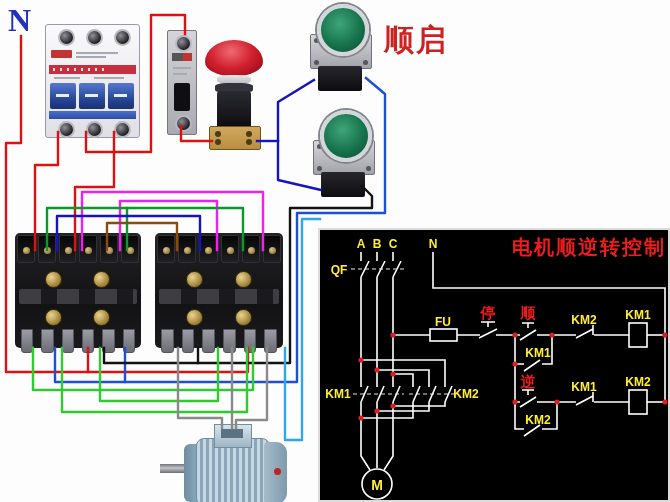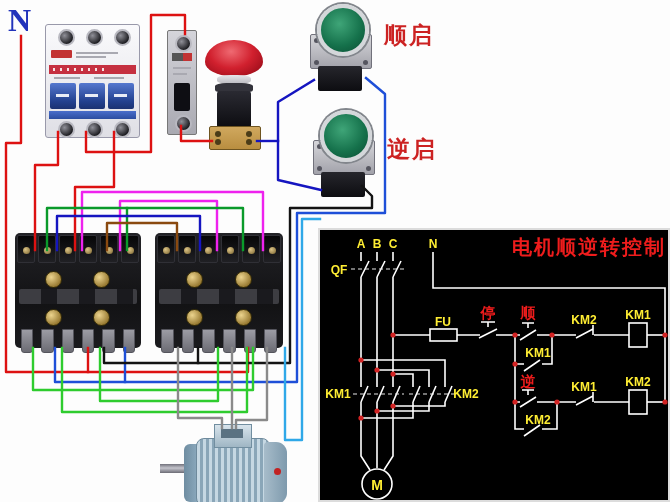--- a/index.html
+++ b/index.html
@@ -1,21 +1,21 @@
 <!DOCTYPE html>
 <html><head>
 <meta charset="utf-8">
 <style>
   html,body{margin:0;padding:0;background:#ffffff;font-family:"Liberation Sans",sans-serif;}
   #stage{position:relative;width:670px;height:502px;background:#fdfdfd;overflow:hidden;}
   .abs{position:absolute;}
   
   .lbl-n{left:8px;top:2px;font-size:32px;font-weight:bold;color:#2233bb;font-family:"Liberation Serif",serif;}
   .lbl-stop{left:203px;top:4px;font-size:27px;font-weight:bold;color:#cc2222;letter-spacing:3px;}
-  .lbl-fwd{left:384px;top:20px;font-size:23px;font-weight:bold;color:#cc2222;letter-spacing:2px;}
+  .lbl-fwd{left:384px;top:20px;font-size:30px;font-weight:bold;color:#cc2222;letter-spacing:2px;}
   .lbl-rev{left:387px;top:134px;font-size:23px;font-weight:bold;color:#cc2222;letter-spacing:2px;}
   .txt{z-index:4;}
   
   #wires{left:0;top:0;z-index:3;pointer-events:none;}
   #wires polyline{fill:none;stroke-width:2.4px;stroke-linejoin:round;stroke-linecap:square;}
   
   .mcb{left:45px;top:24px;width:93px;height:112px;background:linear-gradient(180deg,#fafafc,#dfdfe5);border:1px solid #99a;border-radius:3px;z-index:2;}
   .screw{position:absolute;width:13px;height:13px;border-radius:50%;background:radial-gradient(circle at 35% 35%,#909098,#17171b 75%);border:2px solid #b9b9c1;}
   .mcb-brand{position:absolute;left:5px;top:25px;width:21px;height:8px;background:#c23333;border-radius:1px;}
   .gline{position:absolute;height:2px;background:#a9a9b1;}
@@ -75,21 +75,20 @@
   .sd{stroke:#e8e8e8;stroke-width:1.2;fill:none;stroke-dasharray:4 3;}
   .dot{fill:#d22222;}
 </style>
 </head>
 <body>
 
 <div id="stage">
 
   <div class="abs txt lbl-n">N</div>
   <div class="abs txt lbl-fwd">顺启</div>
-  <div class="abs txt lbl-rev">逆启</div>
 
   <div class="abs mcb">
     <span class="screw" style="left:12px;top:4px"></span>
     <span class="screw" style="left:40px;top:4px"></span>
     <span class="screw" style="left:68px;top:4px"></span>
     <span class="mcb-brand"></span>
     <span class="gline" style="left:30px;top:27px;width:42px"></span>
     <span class="gline" style="left:30px;top:31px;width:30px"></span>
     <span class="mcb-stripe"></span>
     <span class="gline" style="left:8px;top:52px;width:26px"></span>

